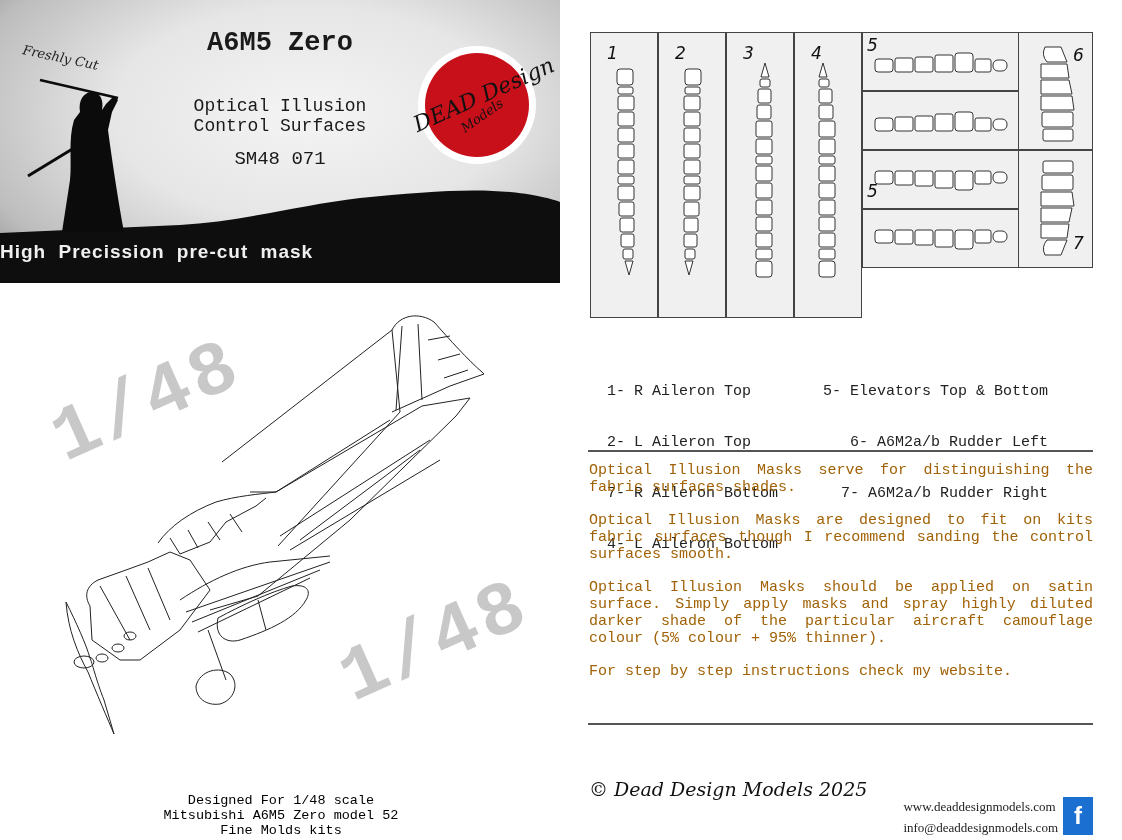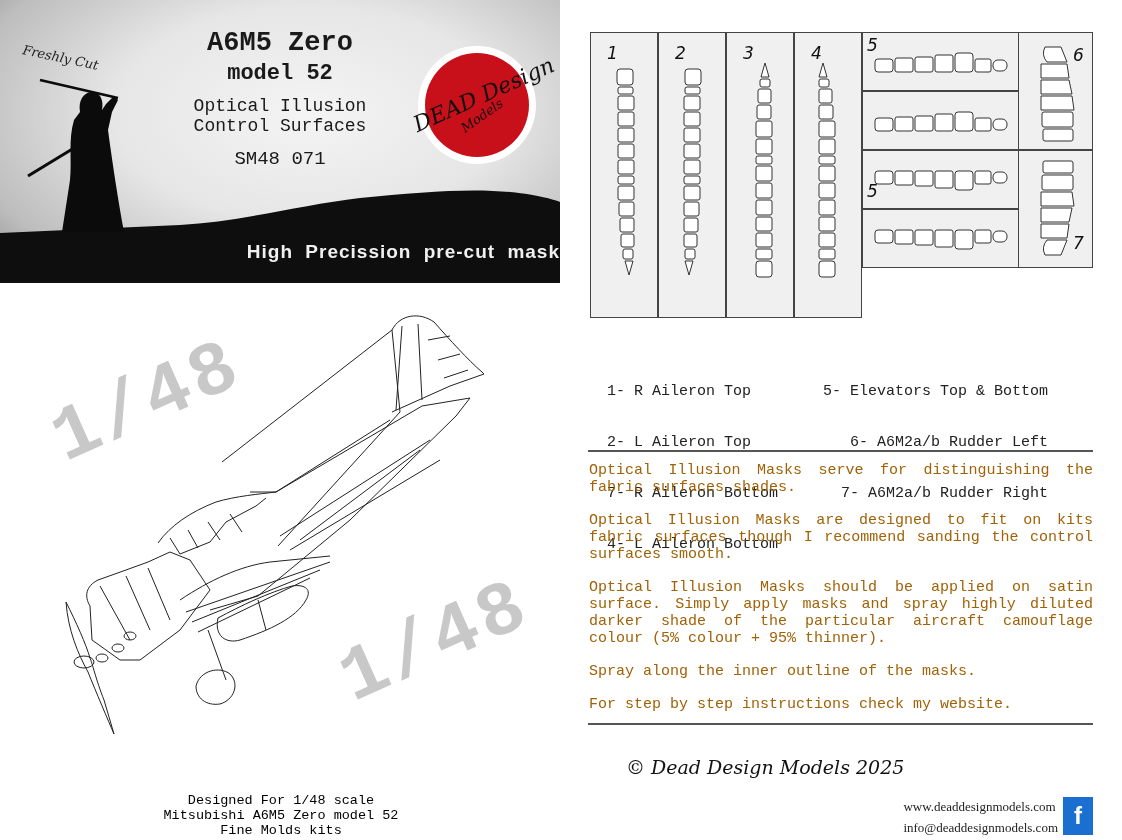--- a/index.html
+++ b/index.html
@@ -17,21 +17,21 @@
     }
     .banner .title {
       position: absolute; left: 150px; width: 260px; text-align: center; font-weight: bold; color: #1a1a1a;
       font-family: "Liberation Mono", "DejaVu Sans Mono", monospace;
     }
     .banner .t1 { top: 28px; font-size: 27px; }
     .banner .t2 { top: 61px; font-size: 22px; }
     .banner .t3 { top: 96px; font-size: 18px; font-weight: normal; line-height: 20px; }
     .banner .t4 { top: 148px; font-size: 19px; font-weight: normal; }
     .banner .tagline {
-      position: absolute; left: 0; width: 560px; top: 241px; text-align: right;
+      position: absolute; left: 0; width: 560px; top: 241px; text-align: left;
       font-family: "Liberation Sans", "DejaVu Sans", sans-serif; font-size: 19px; font-weight: bold;
       color: #f0f0f0; letter-spacing: 1px; word-spacing: 6px;
     }
     .banner .freshly {
       position: absolute; left: 22px; top: 50px; font-family: "DejaVu Serif", serif; font-style: italic;
       font-size: 13px; color: #222; transform: rotate(12deg);
     }
     .logo {
       position: absolute; left: 418px; top: 46px; width: 130px; height: 130px;
     }
@@ -59,22 +59,22 @@
     .legend .col { position: absolute; top: 0; white-space: pre; }
     .legend .col.c1 { left: 0; }
     .legend .col.c2 { left: 216px; text-align: right; }
 
     .rule { position: absolute; left: 588px; width: 505px; height: 1.5px; background: #555; }
 
     .notes { position: absolute; left: 589px; top: 462px; width: 504px; font-size: 15px; line-height: 17px; color: #a16207; text-align: justify; }
     .notes p { margin-bottom: 16px; }
 
     .copyright {
-      position: absolute; left: 589px; top: 756px; font-family: "DejaVu Serif", serif; font-style: italic;
-      font-size: 19px; color: #111; margin-left: 37px;
+      position: absolute; left: 589px; top: 778px; font-family: "DejaVu Serif", serif; font-style: italic;
+      font-size: 19px; color: #111;
     }
     .contacts { position: absolute; right: 64px; top: 796px; text-align: left; font-size: 13px; line-height: 21px; color: #222; font-family: Liberation Serif, serif; }
     .fb {
       position: absolute; left: 1063px; top: 797px; width: 30px; height: 38px; background: #1a6fd0;
       color: #fff; font-family: "Liberation Sans", "DejaVu Sans", sans-serif; font-weight: bold; font-size: 24px;
       display: flex; align-items: center; justify-content: center;
     }
 
     
     .drawing { position: absolute; left: 30px; top: 300px; width: 520px; height: 470px; }
@@ -93,21 +93,20 @@
 <div class="banner">
   <svg class="hills" viewBox="0 0 560 283" width="560" height="283">
     <path d="M0,233 C60,230 120,228 180,225 C240,222 300,205 360,198 C420,192 470,188 510,192 C540,195 555,200 560,202 L560,283 L0,283 Z" fill="#0e0e0e"></path>
 
     <path d="M62,232 L70,180 C72,160 68,140 74,120 L80,112 C78,100 84,92 92,92 C100,92 104,100 102,110 L106,104 L114,96 L118,100 L112,112 L108,130 C112,160 118,200 124,232 Z" fill="#0b0b0b"></path>
     <line x1="40" y1="80" x2="118" y2="98" stroke="#0b0b0b" stroke-width="2.5"></line>
     <line x1="28" y1="176" x2="74" y2="148" stroke="#0b0b0b" stroke-width="3"></line>
   </svg>
   <div class="freshly">Freshly Cut</div>
   <div class="title t1">A6M5 Zero</div>
-  <div class="title t2">model 52</div>
   <div class="title t3">
     <div>Optical Illusion</div>
     <div>Control Surfaces</div>
   </div>
   <div class="title t4">SM48 071</div>
   <div class="logo">
     <div class="ring"></div>
     <div class="sun"></div>
     <div class="brand1">DEAD Design</div>
     <div class="brand2">Models</div>
@@ -298,21 +297,20 @@
     <div>7- A6M2a/b Rudder Right</div>
   </div>
 </div>
 
 <div class="rule" style="top:450px;"></div>
 
 <div class="notes">
   <p>Optical Illusion Masks serve for distinguishing the fabric surfaces shades.</p>
   <p>Optical Illusion Masks are designed to fit on kits fabric surfaces though I recommend sanding the control surfaces smooth.</p>
   <p>Optical Illusion Masks should be applied on satin surface. Simply apply masks and spray highly diluted darker shade of the particular aircraft camouflage colour (5% colour + 95% thinner).</p>
-  <p>Spray along the inner outline of the masks.</p>
   <p>For step by step instructions check my website.</p>
 </div>
 
 <div class="rule" style="top:723px;"></div>
 
 <div class="scale-stamp stamp1">1/48</div>
 <div class="scale-stamp stamp2">1/48</div>
 
 <svg class="drawing" viewBox="0 0 520 470" width="520" height="470">
   <g fill="none" stroke="#222" stroke-width="1">

